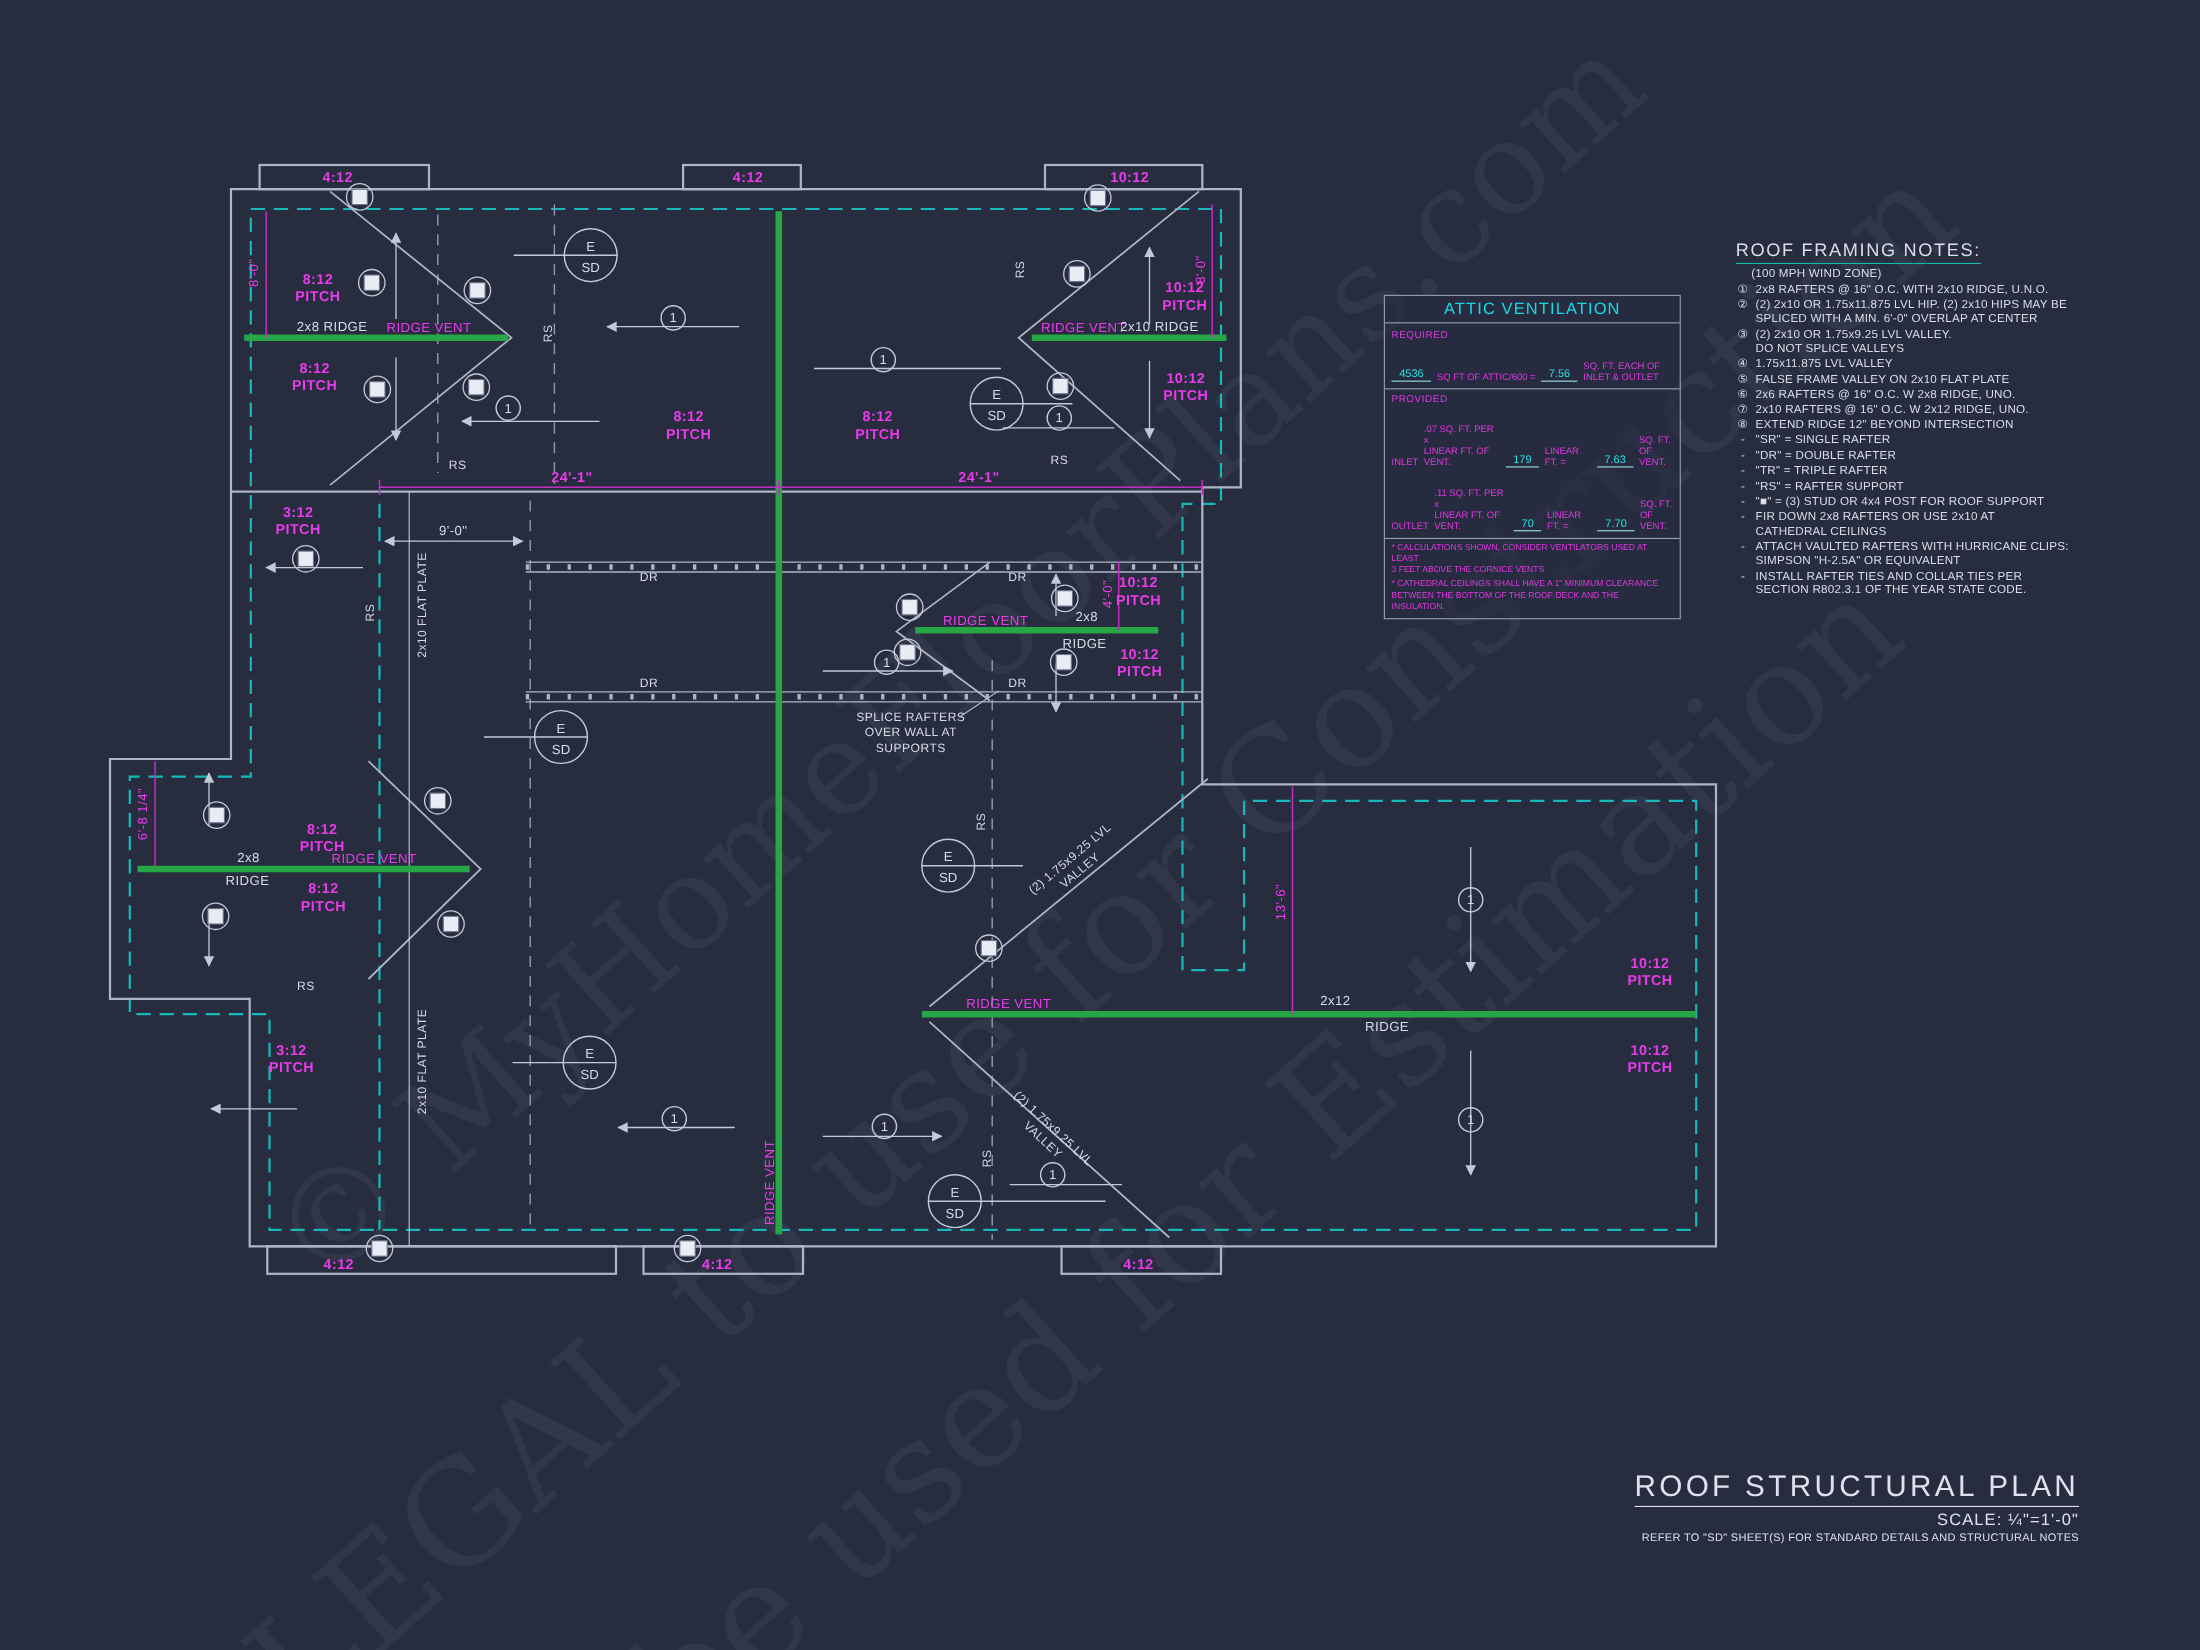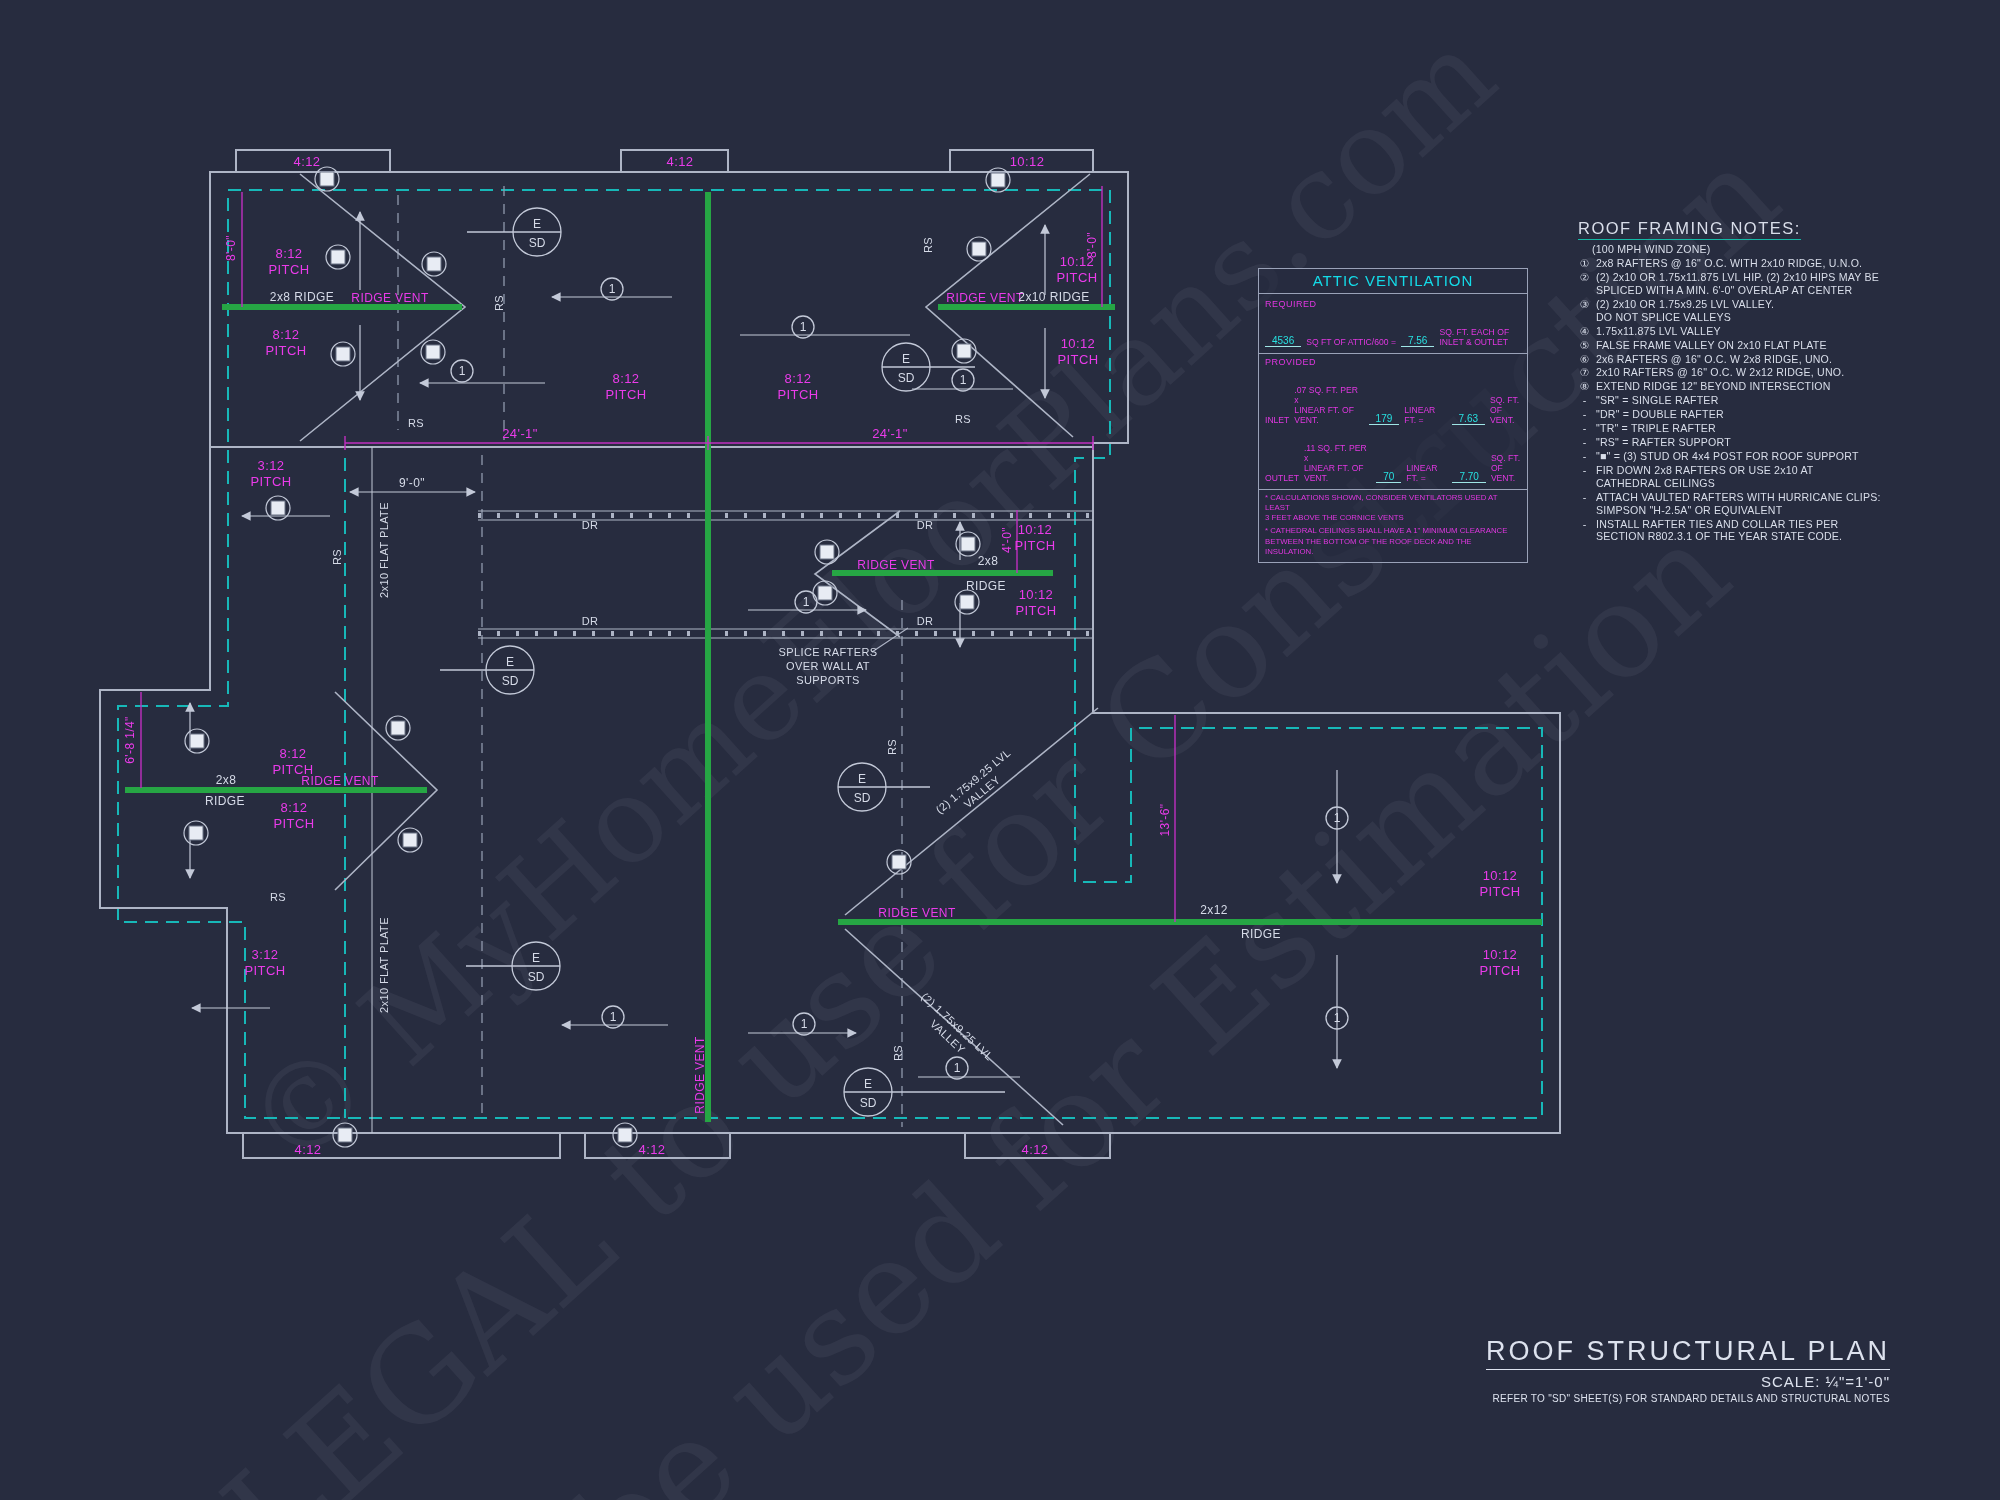--- a/index.html
+++ b/index.html
@@ -9,21 +9,21 @@
   
   .wm{position:absolute;font-family:"DejaVu Serif", serif;color:rgba(235,238,248,0.055);
       white-space:nowrap;transform:translate(-50%,-50%) rotate(-42deg);pointer-events:none;}
   .wm1{font-size:118px;left:870px;top:600px;}
   .wm2{font-size:130px;left:950px;top:900px;}
   .wm3{font-size:130px;left:1030px;top:1160px;}
   
   .lbl{position:absolute;transform:translate(-50%,-50%);white-space:pre-line;text-align:center;
        line-height:1.25;letter-spacing:.4px;font-size:12px;color:#d6dbe8;}
   .mag{color:#ea3bea;}
-  .s13{font-size:13px;font-weight:normal;}
+  .s13{font-size:13px;font-weight:bold;}
   .s11{font-size:11px;}
   .r90{transform:translate(-50%,-50%) rotate(-90deg);}
   .rm40{transform:translate(-50%,-50%) rotate(-40deg);}
   .rp43{transform:translate(-50%,-50%) rotate(43deg);}
   .pre{white-space:pre-line;}
   
   .notes{position:absolute;left:1578px;top:218px;width:328px;font-size:10.6px;line-height:1.22;
          color:#d9deea;letter-spacing:.2px;}
   .notes-title{font-size:16.5px;letter-spacing:1.5px;border-bottom:1px solid #14b8a6;
                display:inline-block;padding-bottom:1px;margin-bottom:3px;}

